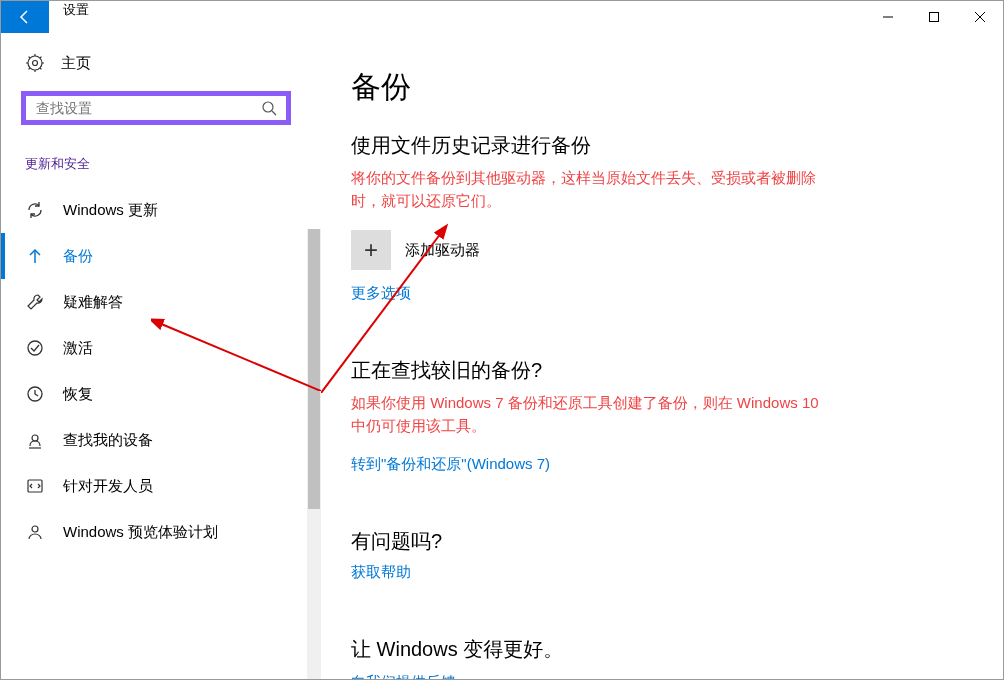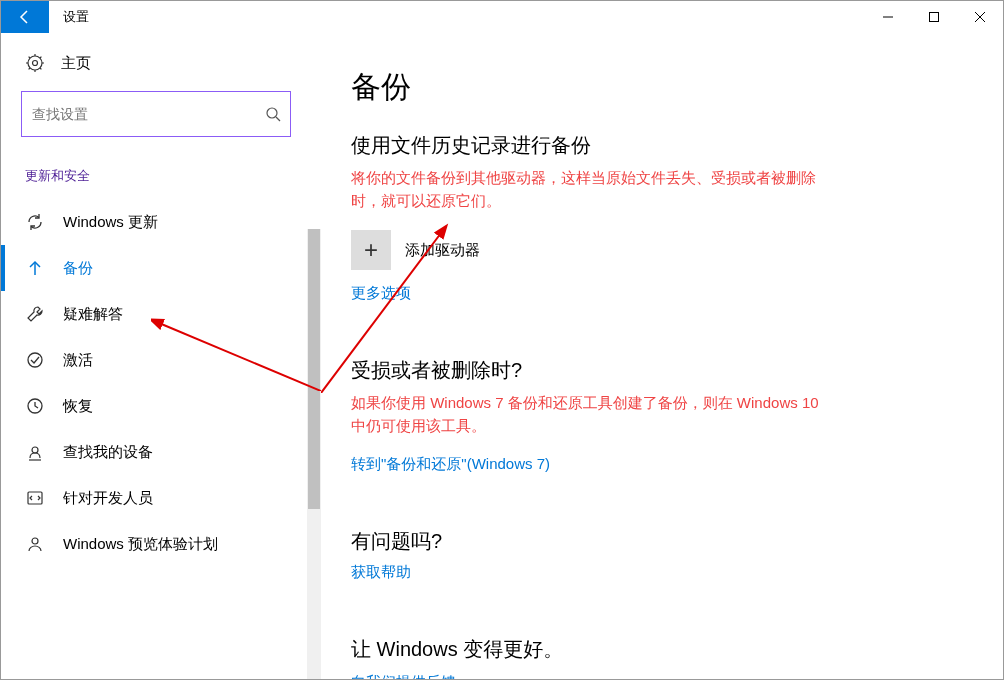--- a/index.html
+++ b/index.html
@@ -1,32 +1,32 @@
 <!DOCTYPE html>
 <html><head>
 <meta charset="utf-8">
 <style>
 * { margin: 0; padding: 0; box-sizing: border-box; }
 body { font-family: "Microsoft YaHei", "Segoe UI", sans-serif; background: #fff; width: 1004px; height: 680px; overflow: hidden; position: relative; border: 1px solid #999; }
 
-.titlebar { height: 32px; display: flex; align-items: center; background: #fff; }
+.titlebar { height: 32px; display: flex; align-items: flex-start; background: #fff; }
 .back-btn { width: 48px; height: 32px; background: #0078d7; color: #fff; display: flex; align-items: center; justify-content: center; cursor: pointer; }
 .back-btn svg { width: 16px; height: 16px; }
 .title-text { margin-left: 14px; font-size: 13px; color: #000; }
 .win-controls { margin-left: auto; display: flex; }
 .win-btn { width: 46px; height: 32px; display: flex; align-items: center; justify-content: center; cursor: pointer; }
 .win-btn svg { width: 10px; height: 10px; }
 
 .body-area { display: flex; height: calc(100% - 32px); justify-content: flex-end; }
 
 .sidebar { width: 320px; padding: 20px 0 0 20px; position: relative; }
 .home-row { display: flex; align-items: center; gap: 16px; margin-bottom: 18px; padding-left: 4px; }
 .home-row .icon { width: 20px; height: 20px; display: flex; align-items: center; justify-content: center; }
 .home-row .label { font-size: 15px; }
-.search-box { width: 270px; height: 46px; border: 1px solid #8b5cf6; display: flex; align-items: center; margin-bottom: 30px; }
+.search-box { width: 270px; height: 34px; border: 5px solid #8b5cf6; display: flex; align-items: center; margin-bottom: 30px; }
 .search-box input { flex: 1; border: none; outline: none; padding: 0 10px; font-size: 14px; font-family: inherit; background: transparent; }
 .search-box .search-icon { width: 34px; display: flex; align-items: center; justify-content: center; }
 
 .group-label { font-size: 13px; color: #4c1d95; margin-bottom: 14px; padding-left: 4px; }
 
 .nav-list { display: flex; flex-direction: column; }
 .nav-item { display: flex; align-items: center; gap: 18px; height: 46px; padding-left: 4px; cursor: pointer; position: relative; }
 .nav-item.active { color: #0078d7; }
 .nav-item.active::before { content: ""; position: absolute; left: -20px; top: 0; bottom: 0; width: 4px; background: #0078d7; }
 .nav-item .icon { width: 20px; height: 20px; display: flex; align-items: center; justify-content: center; flex-shrink: 0; }
@@ -201,21 +201,21 @@
       <div class="add-drive">
         <div class="plus-box">
           <span>+</span>
         </div>
         <span class="add-drive-label">添加驱动器</span>
       </div>
       <span class="link">更多选项</span>
     </div>
 
     <div class="section">
-      <div class="section-title">受损或者被删除时?</div>
+      <div class="section-title">正在查找较旧的备份?</div>
       <div class="section-text">如果你使用 Windows 7 备份和还原工具创建了备份，则在 Windows 10 中仍可使用该工具。</div>
       <span class="link">转到"备份和还原"(Windows 7)</span>
     </div>
 
     <div class="section">
       <div class="section-title">有问题吗?</div>
       <span class="link">获取帮助</span>
     </div>
 
     <div class="section">

